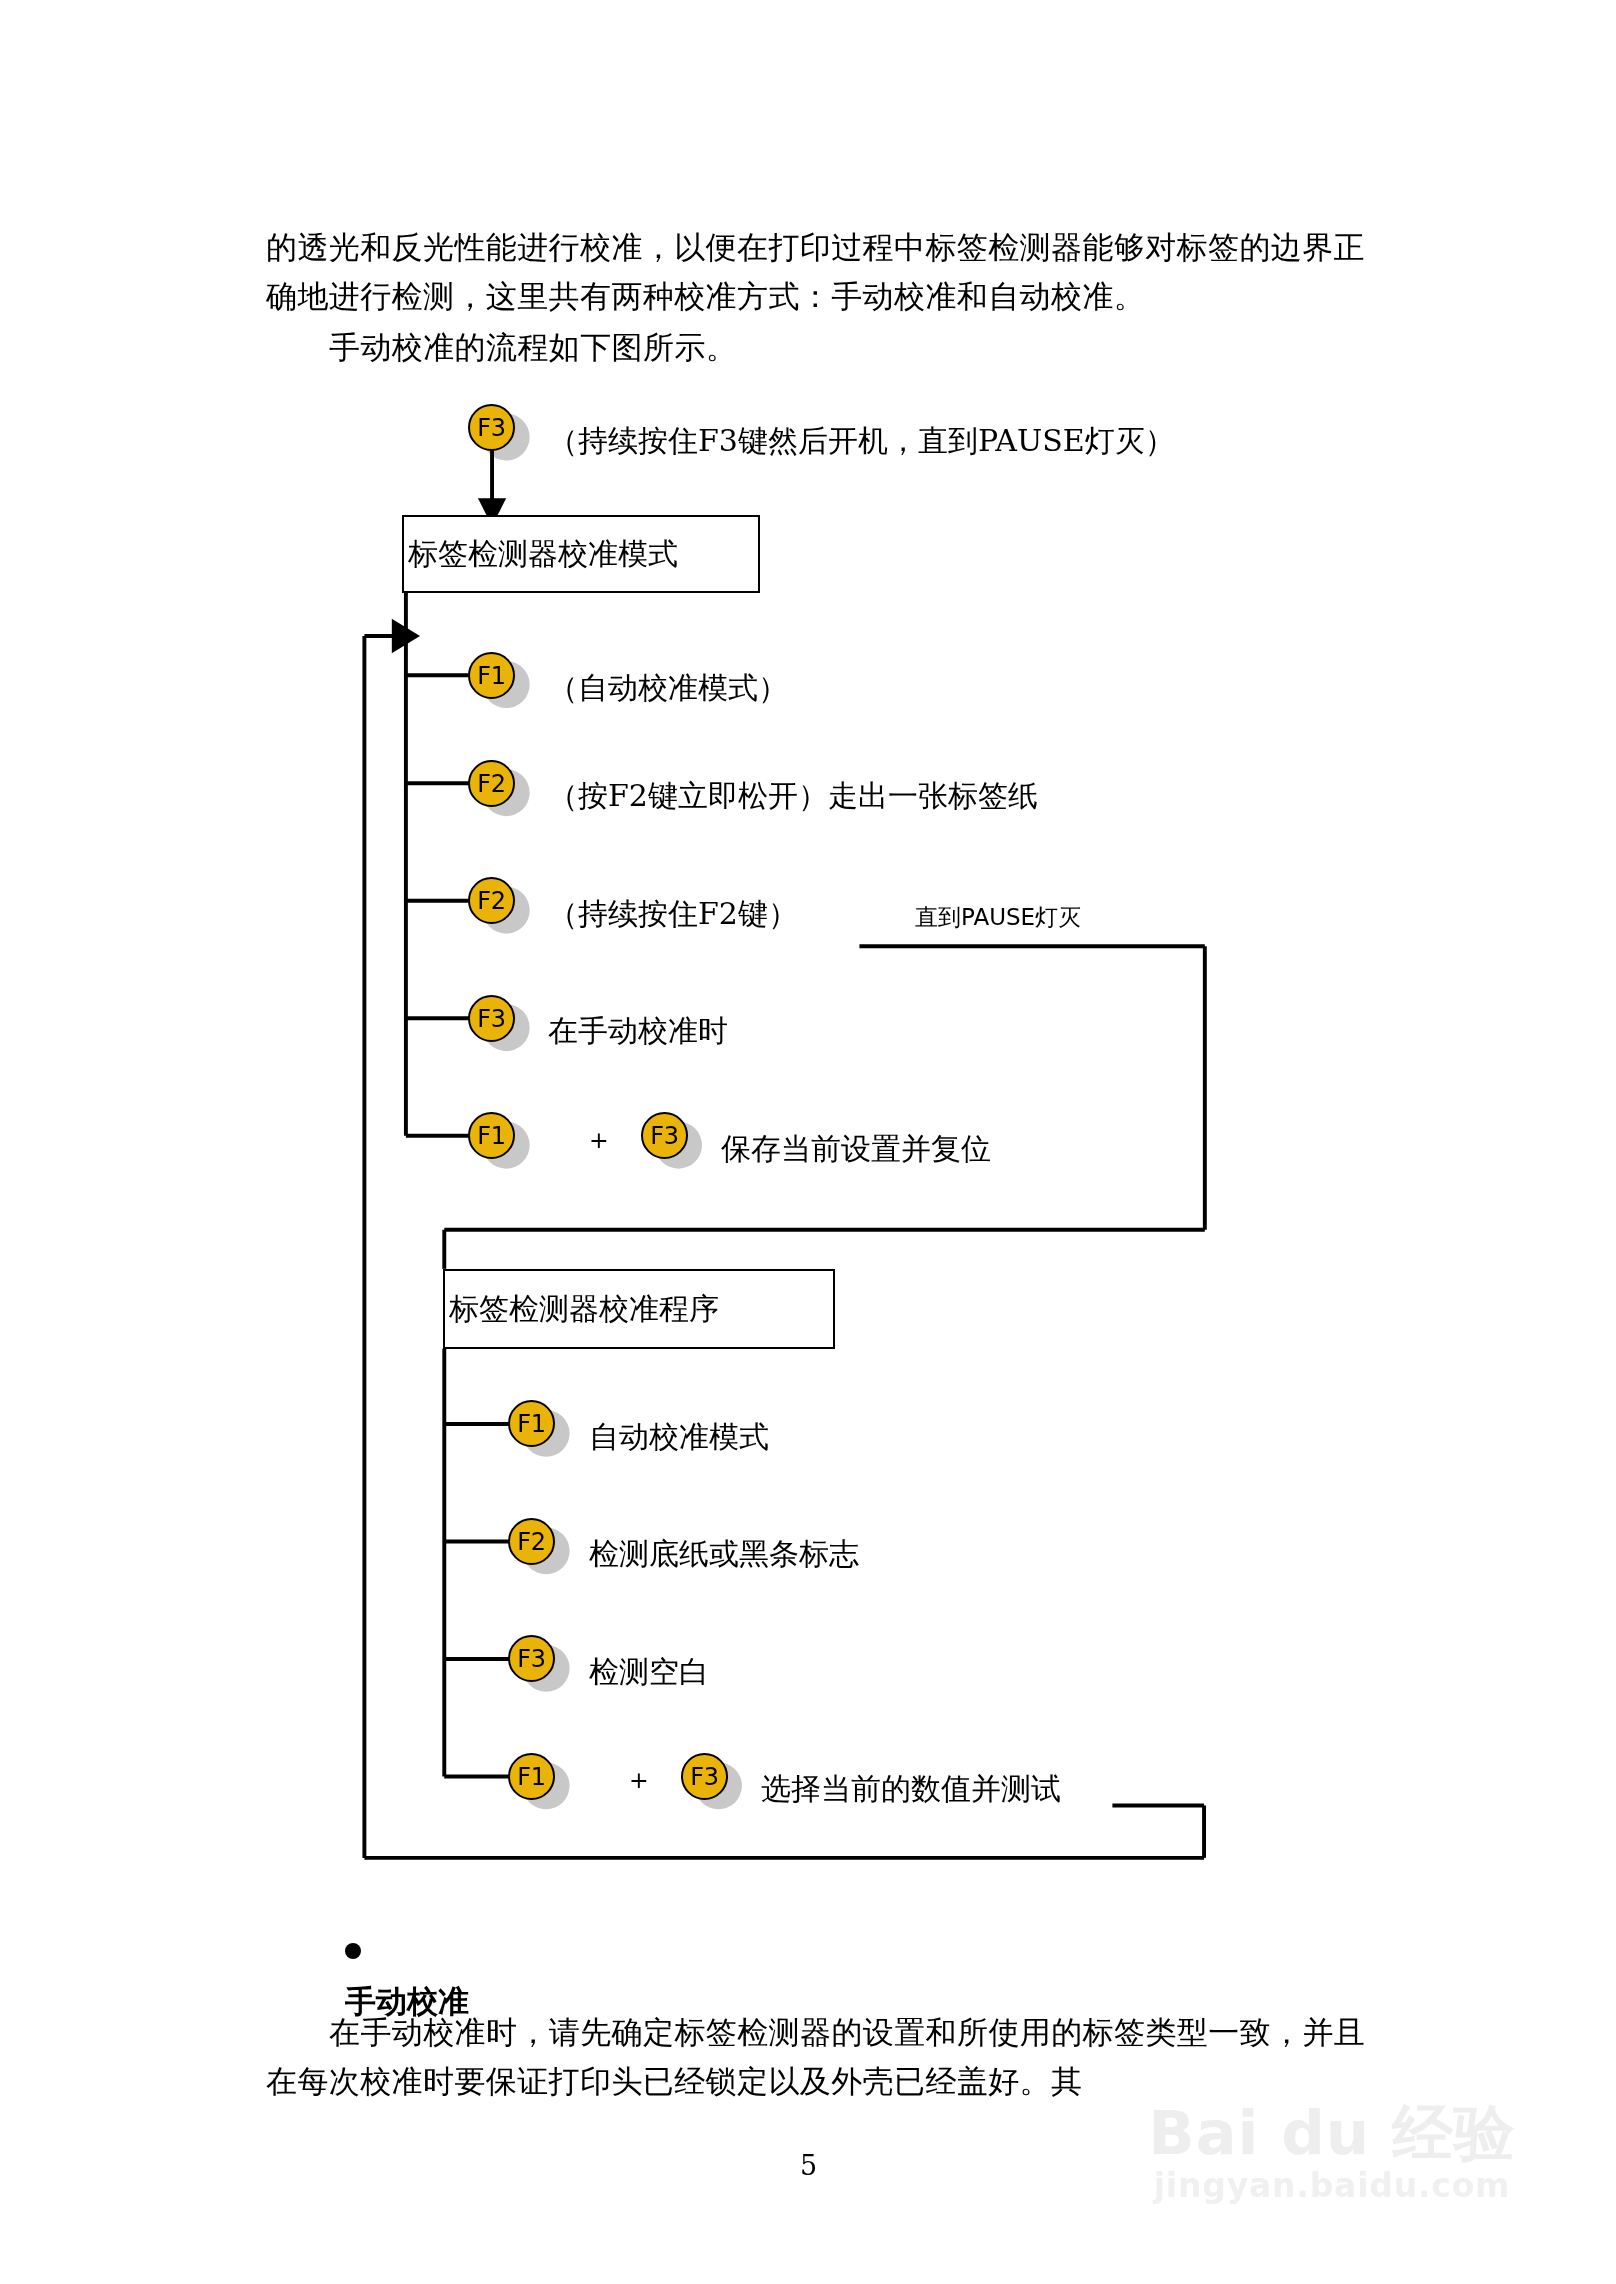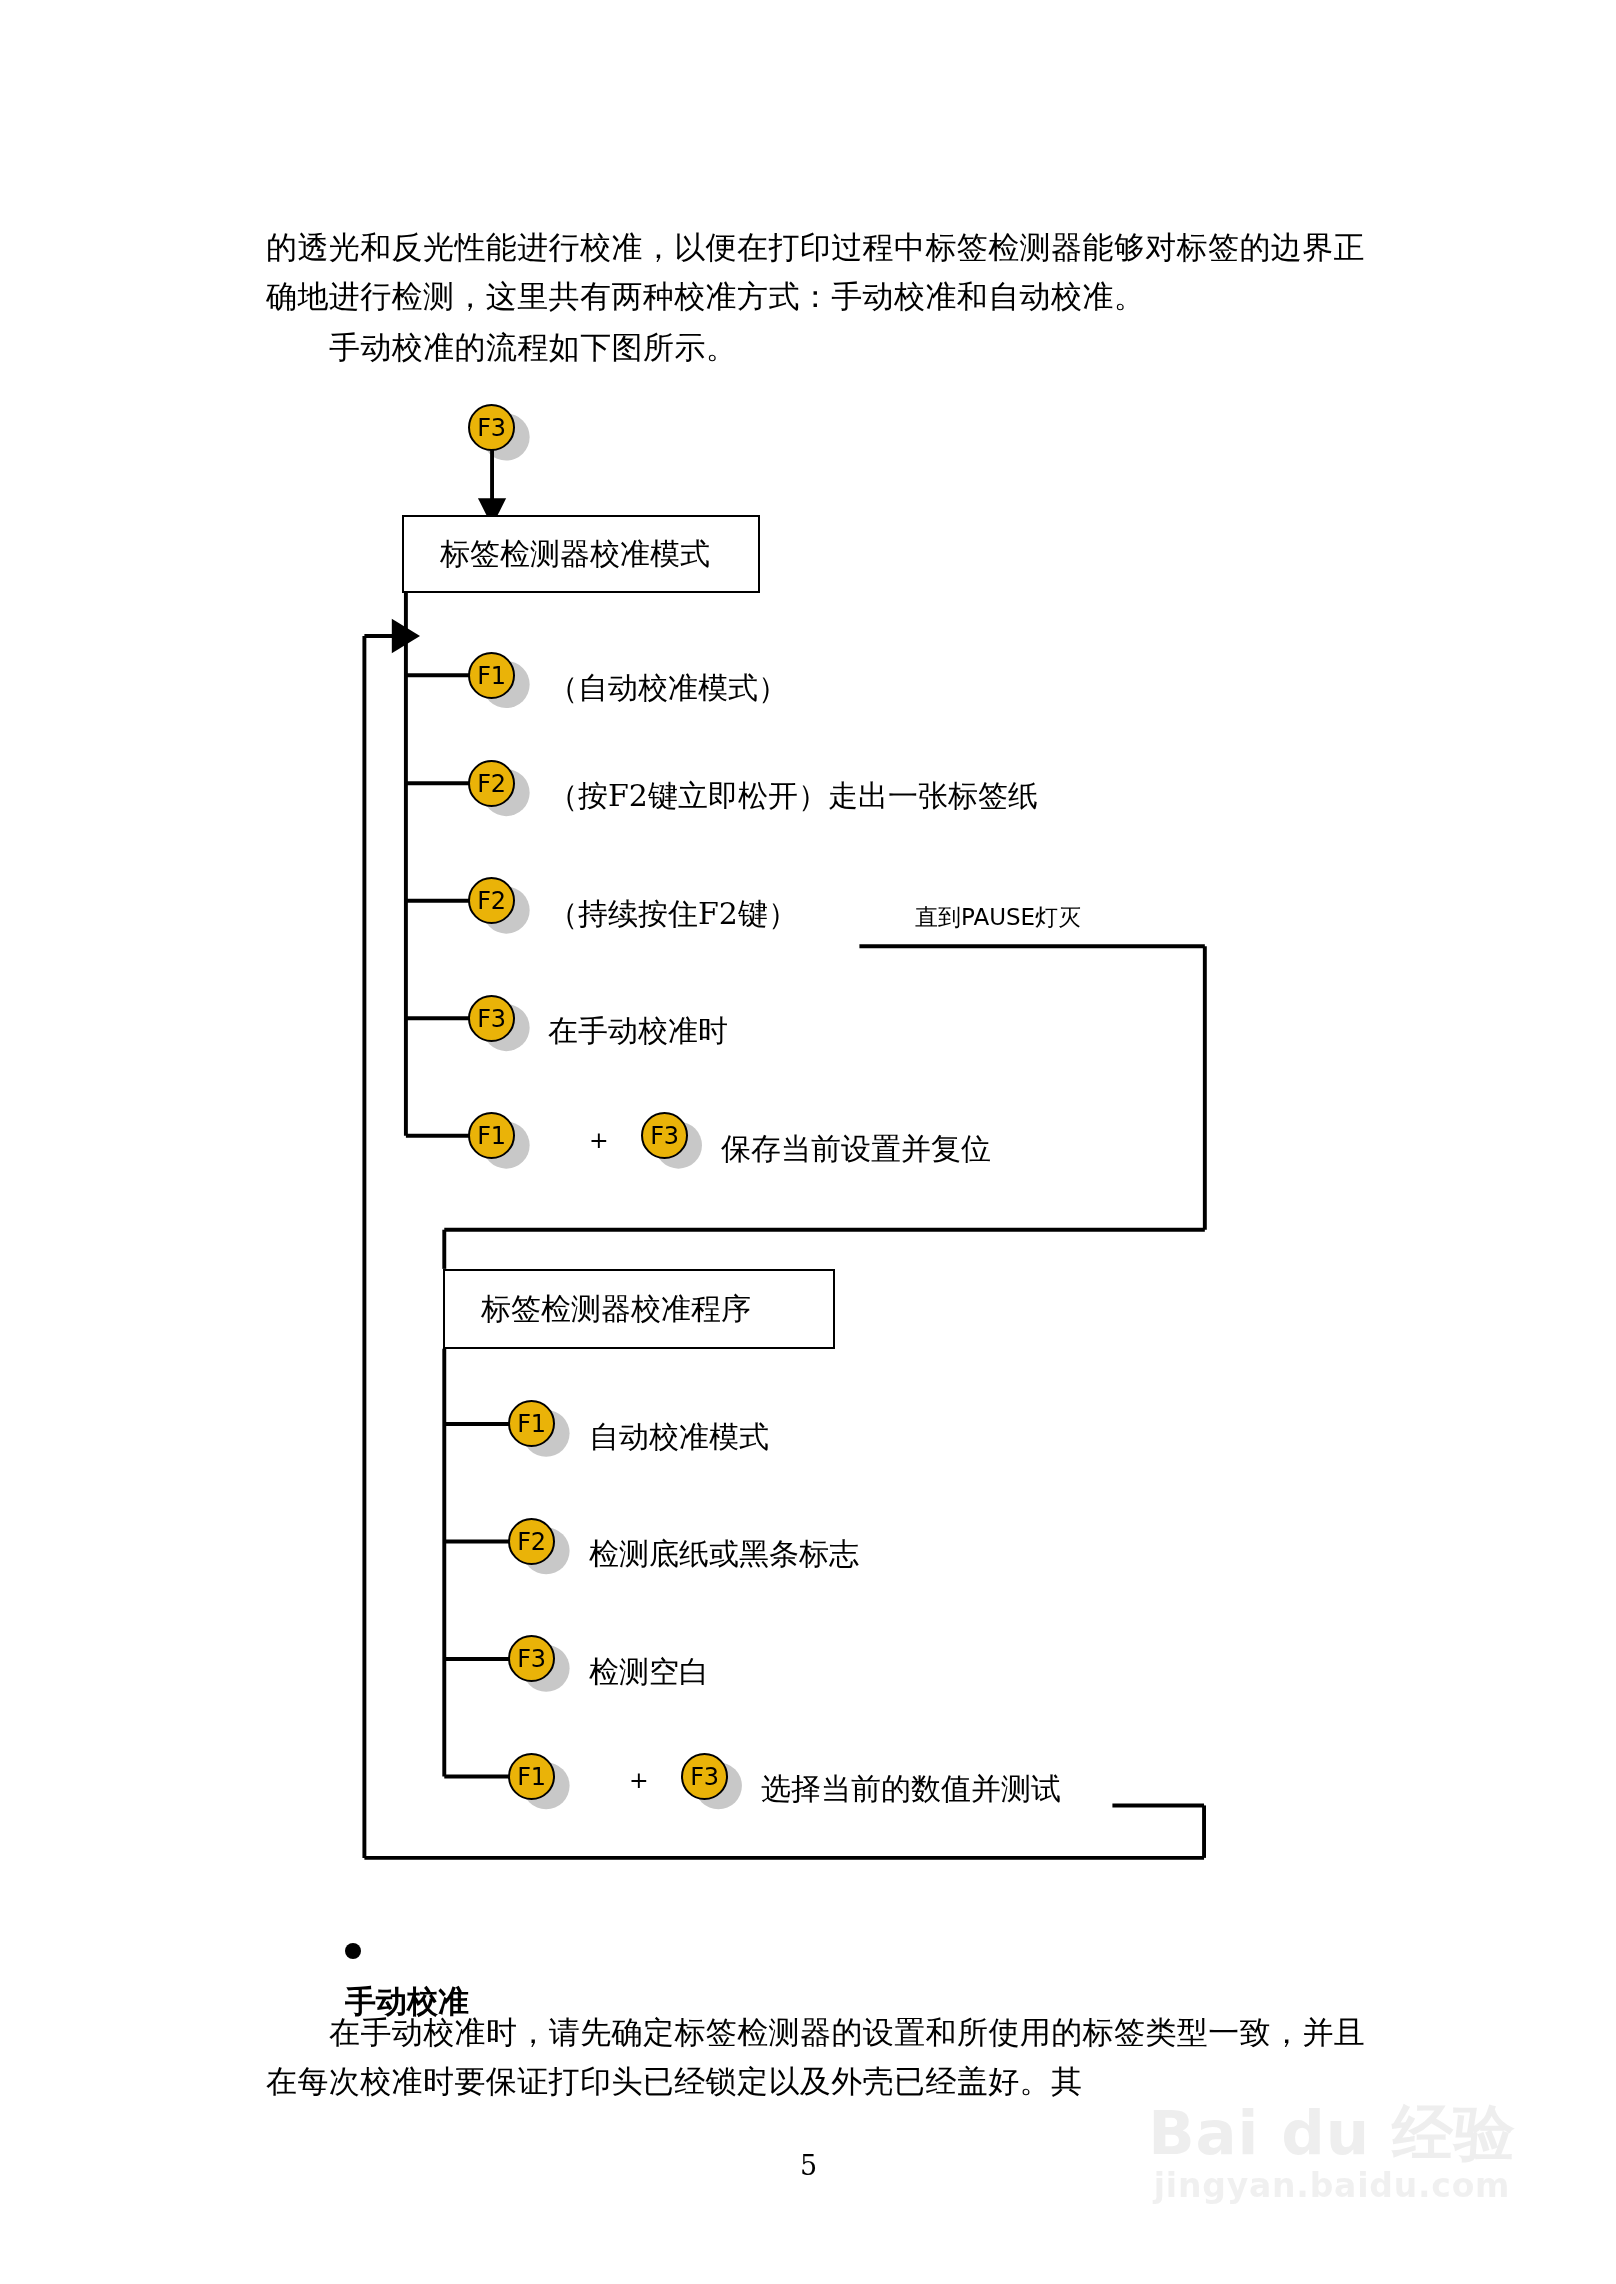--- a/index.html
+++ b/index.html
@@ -33,21 +33,21 @@
   .nodebox {
     position:absolute;
     border:2.3px solid #000;
     background:#fff;
     box-sizing:border-box;
     font-family:"DejaVu Serif","Liberation Serif",serif;
     font-size:30px;
     color:#000;
     display:flex;
     align-items:center;
-    padding-left:36px;
+    padding-left:4px;
   }
 
   
   .keycircle {
     position:absolute;
     width:47px; height:47px;
     border:2.3px solid #000;
     border-radius:50%;
     background:#eab308;
     box-sizing:border-box;
@@ -179,20 +179,21 @@
 
       <g fill="#000" stroke="none">
 
         <polygon points="610,636 646,636 628,672"></polygon>
 
         <polygon points="500,790 500,834 536,812"></polygon>
       </g>
     </svg>
 
     <div class="keycircle" style="left:468px; top:404px;">F3</div>
+    <div class="notelabel" style="left:548px; top:421px;">（持续按住F3键然后开机，直到PAUSE灯灭）</div>
 
     <div class="nodebox" style="left:402px; top:515px; width:358px; height:78px;">标签检测器校准模式</div>
 
     <div class="keycircle" style="left:468px; top:652px;">F1</div>
     <div class="notelabel" style="left:548px; top:668px;">（自动校准模式）</div>
 
     <div class="keycircle" style="left:468px; top:760px;">F2</div>
     <div class="notelabel" style="left:548px; top:776px;">（按F2键立即松开）走出一张标签纸</div>
 
     <div class="keycircle" style="left:468px; top:877px;">F2</div>

